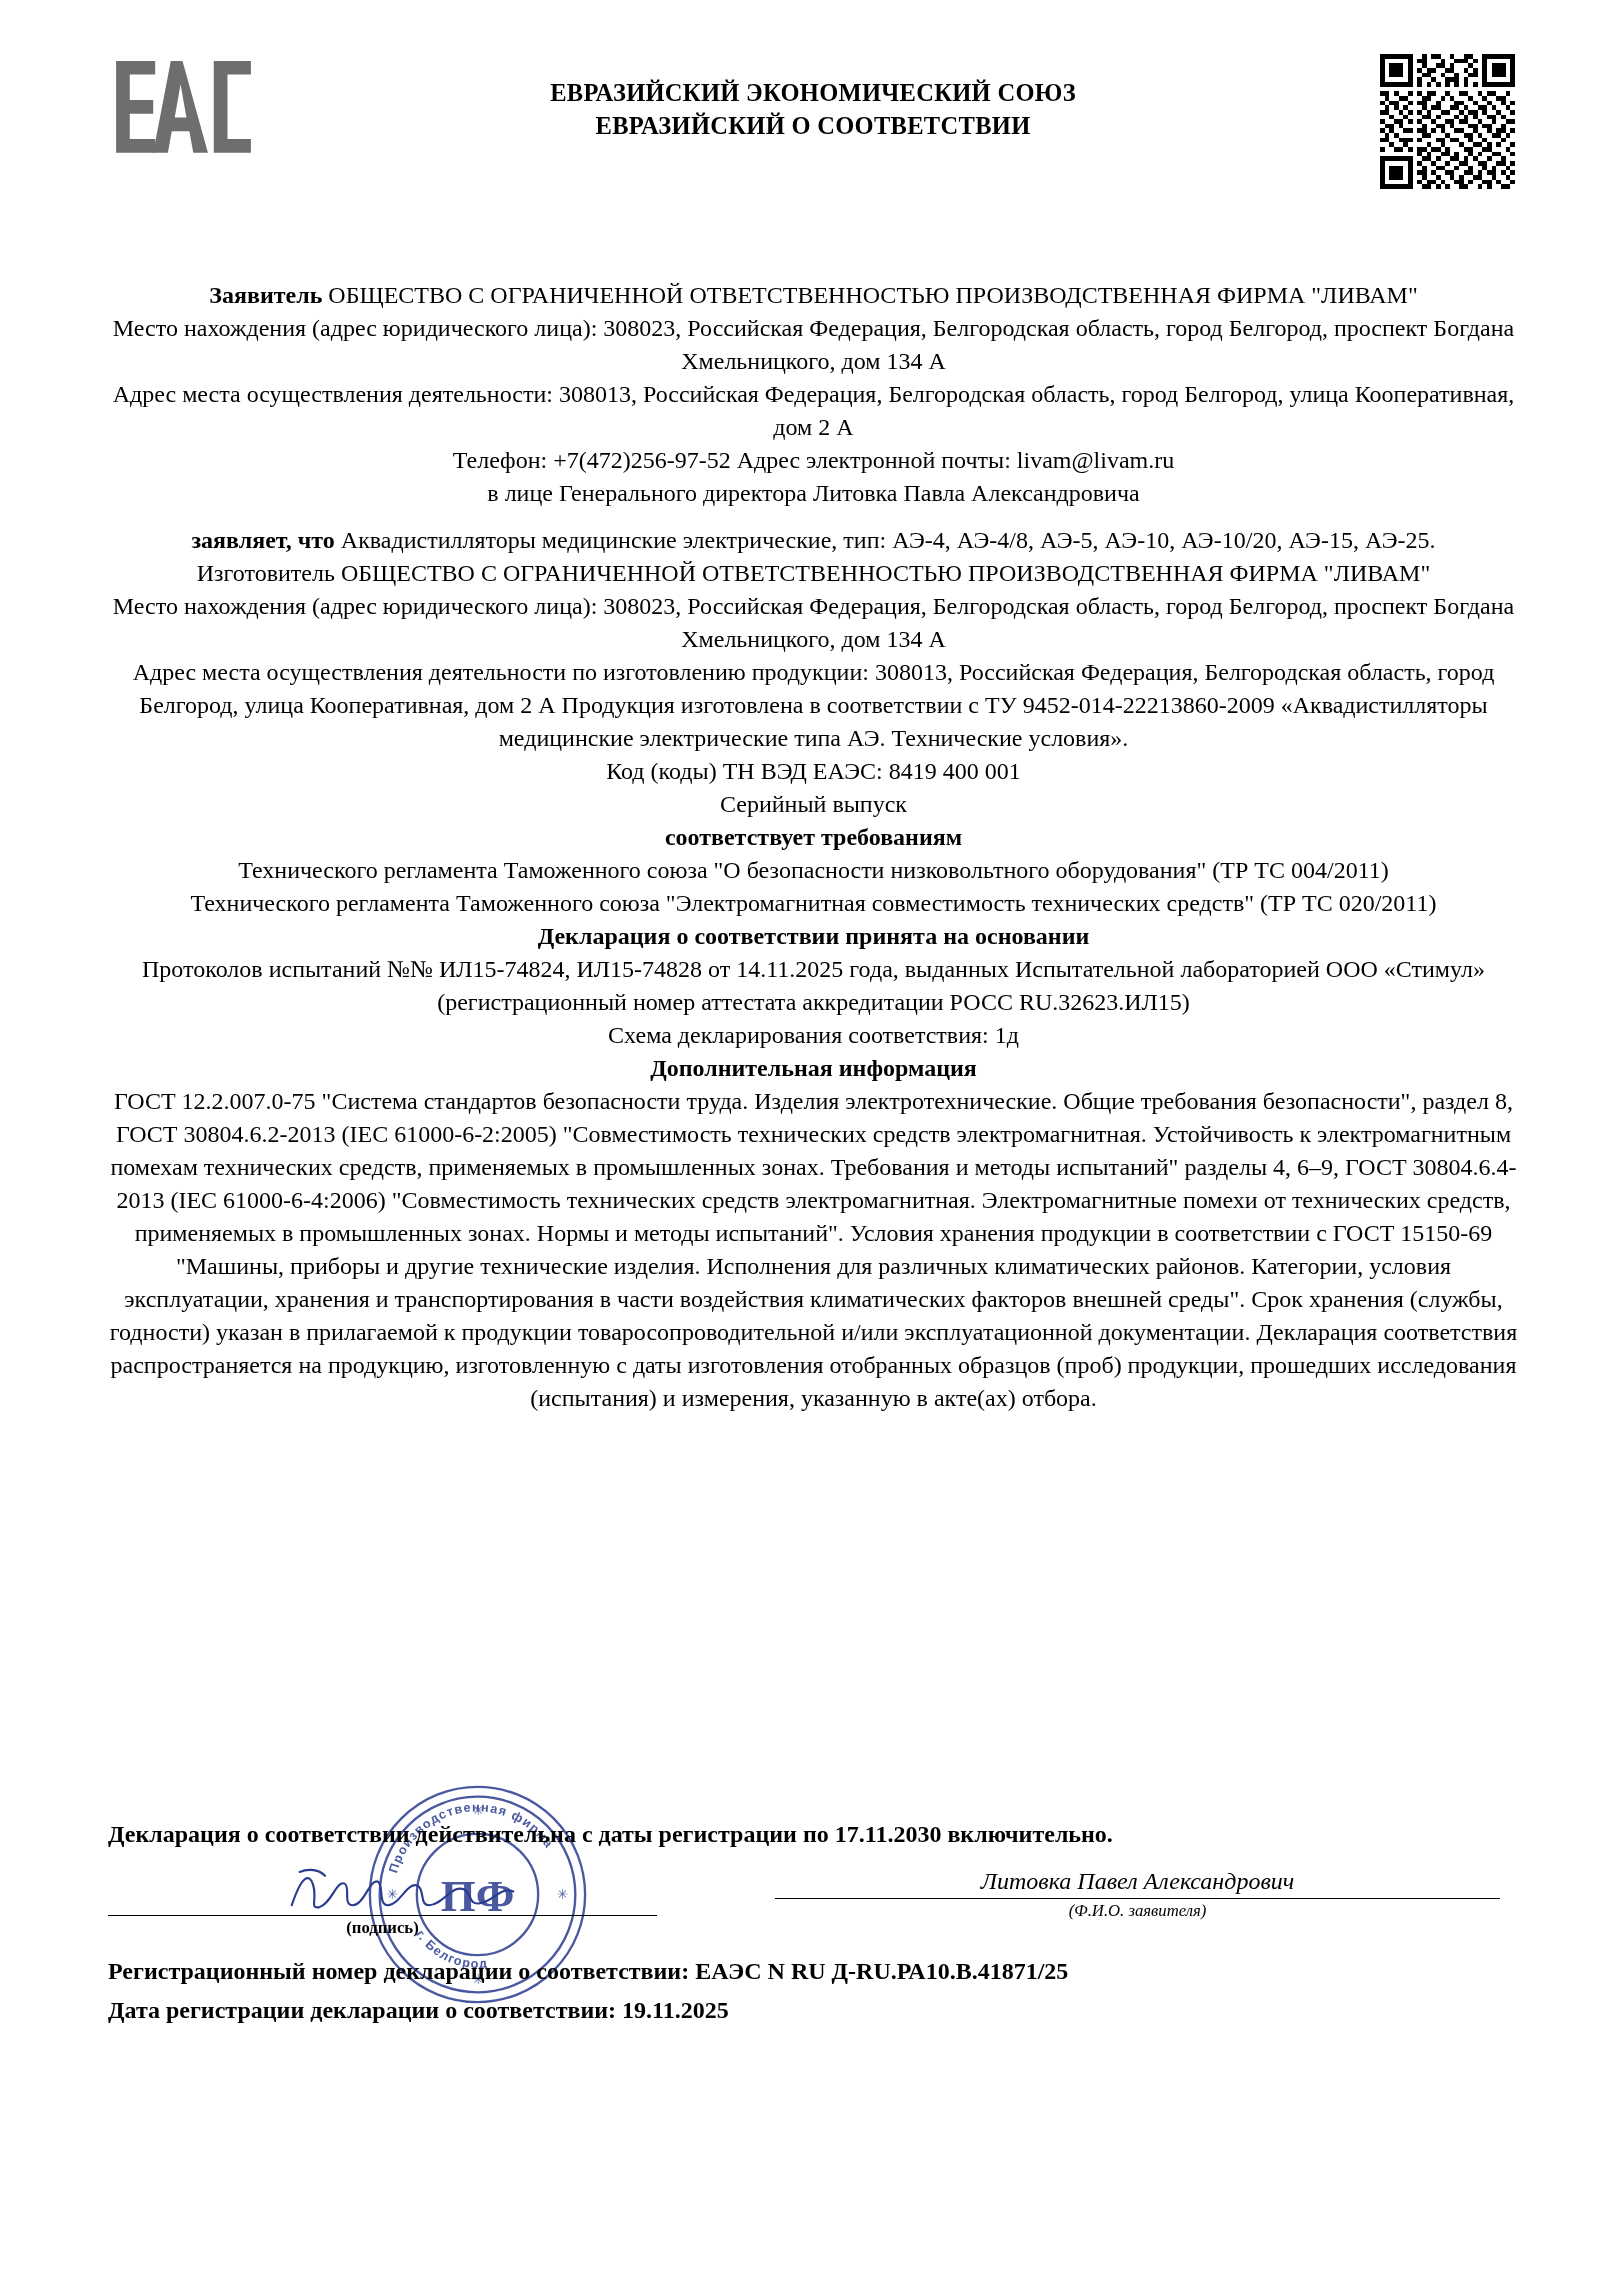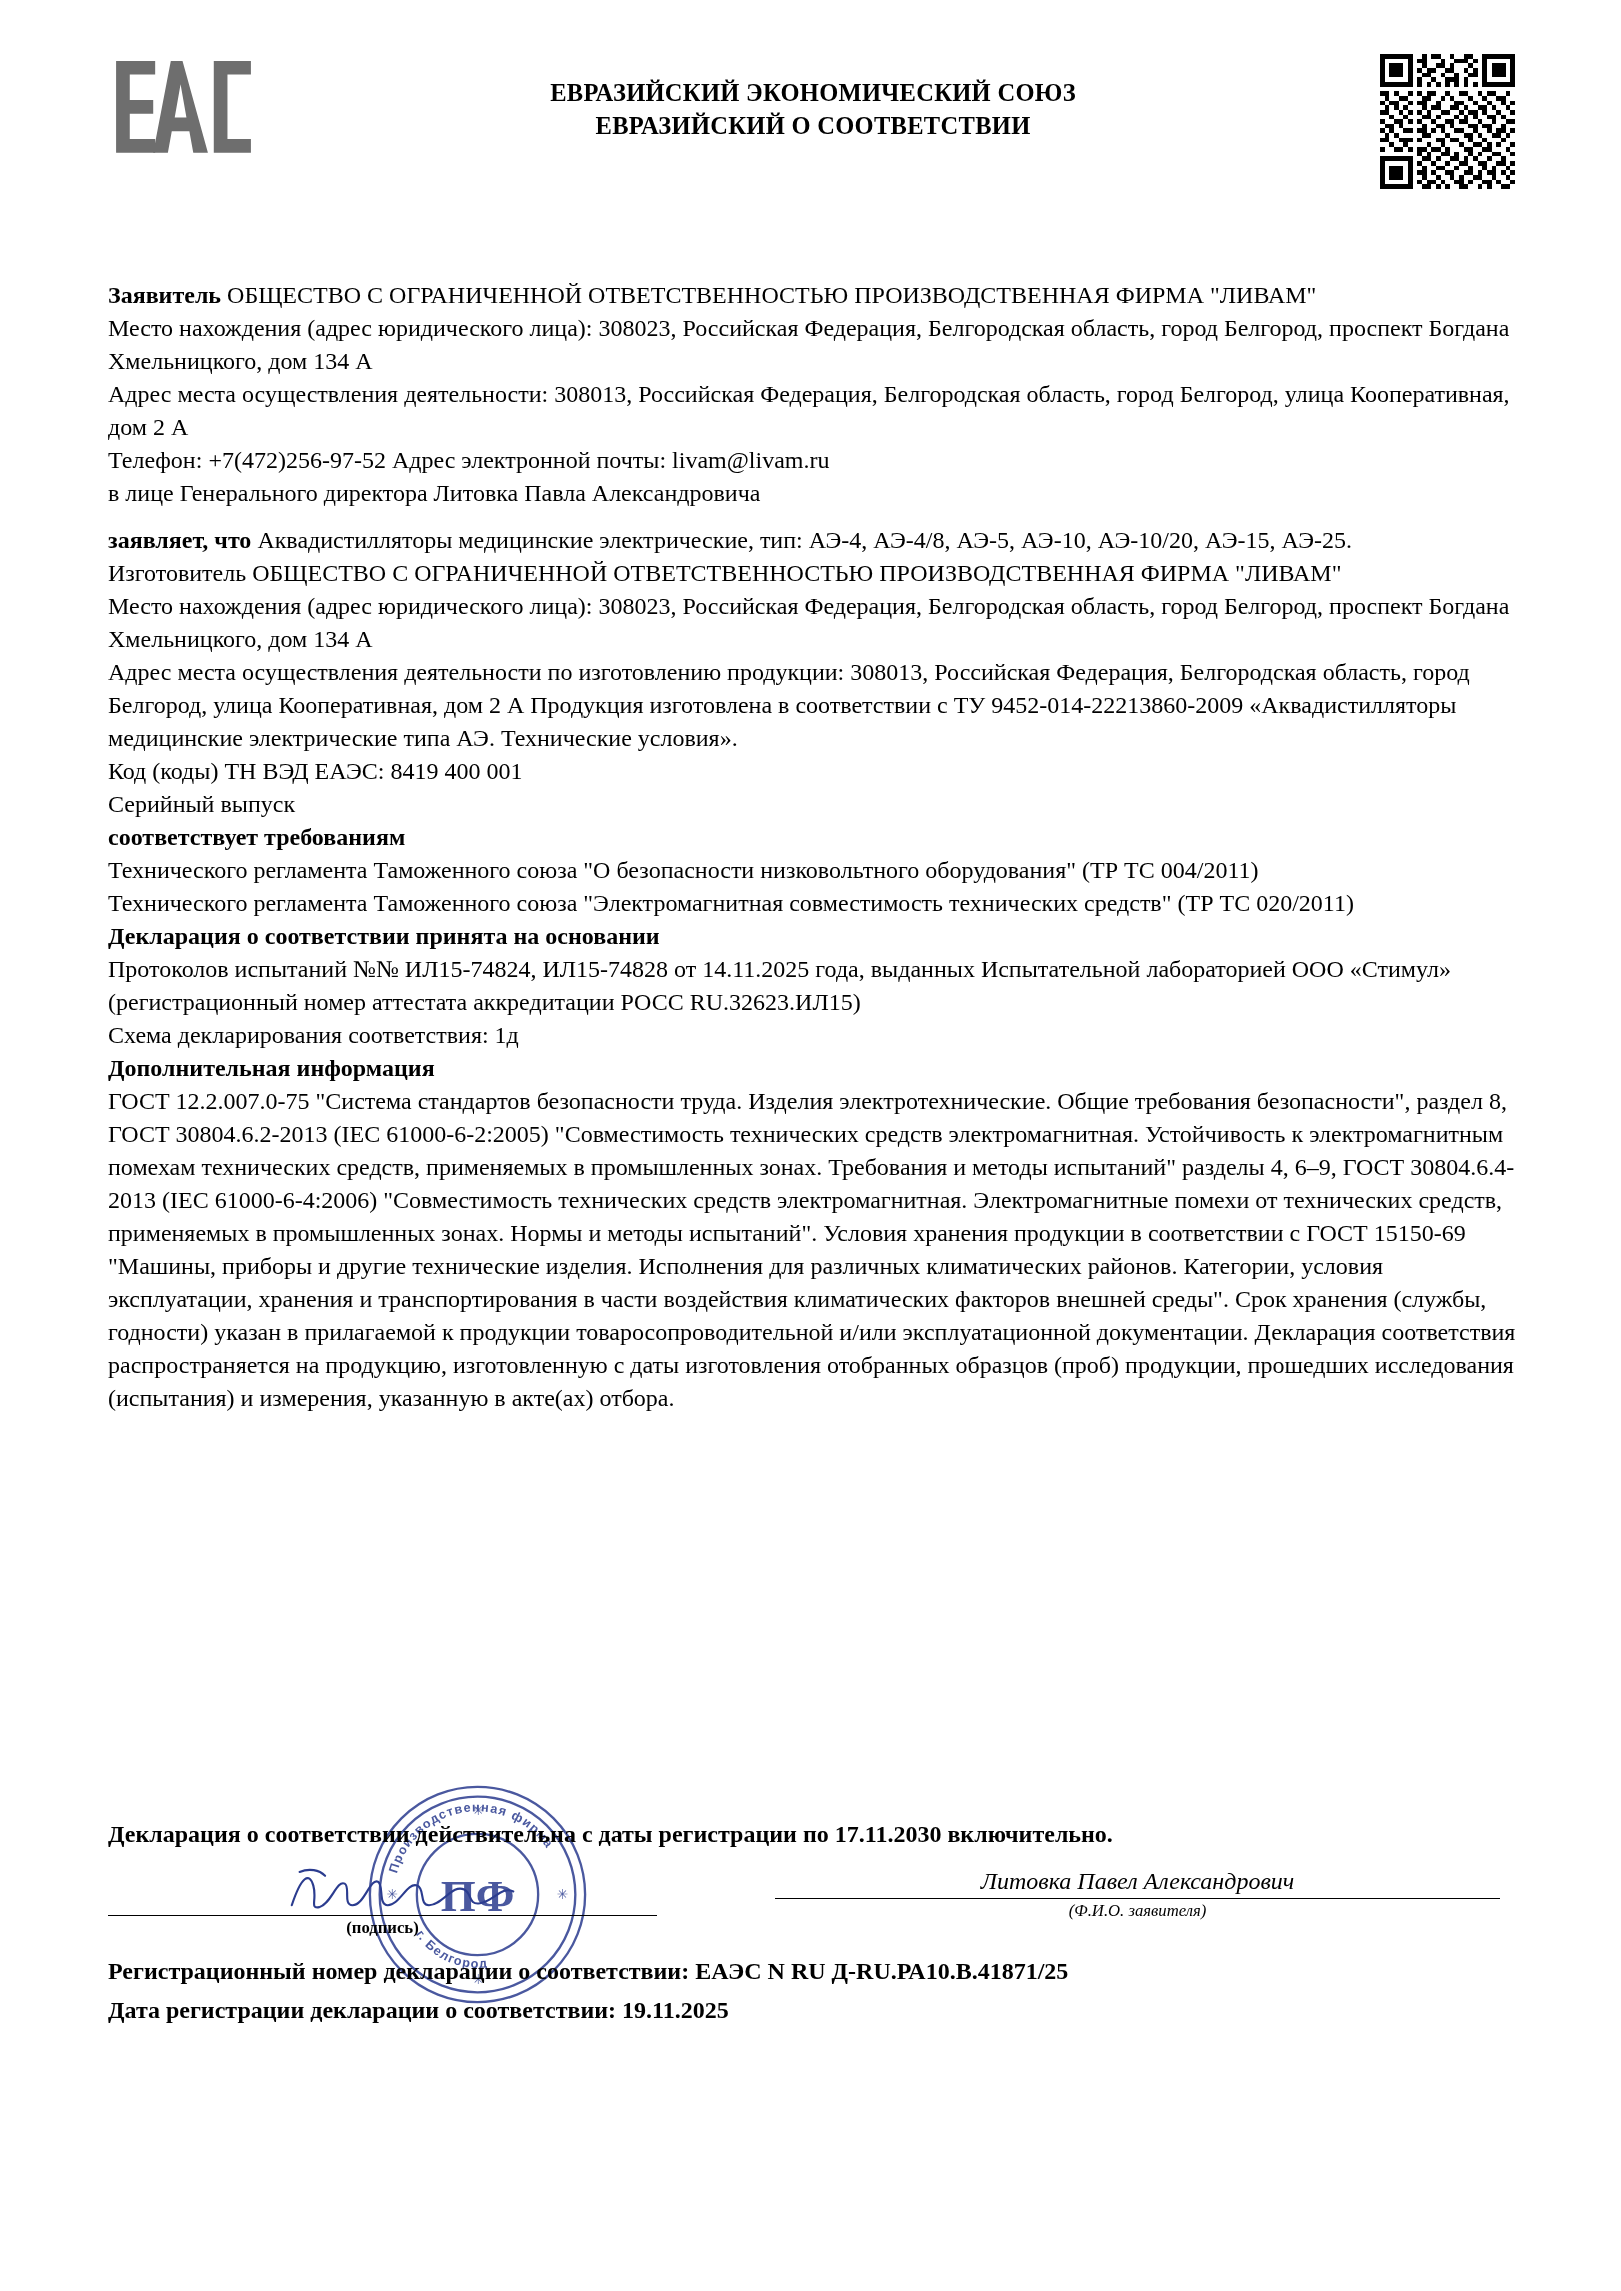--- a/index.html
+++ b/index.html
@@ -65,20 +65,21 @@
     position: absolute;
     left: 108px;
     top: 279px;
     width: 1411px;
     font-size: 24px;
     line-height: 33px;
     text-align: left;
   }
   .content p {
     margin: 0 0 0px 0;
+    text-align: center;
   }
   .b { font-weight: bold; }
 
   .para { margin-bottom: 1px; }
 
   
   .sig-area {
     position: absolute;
     left: 108px;
     top: 1818px;

